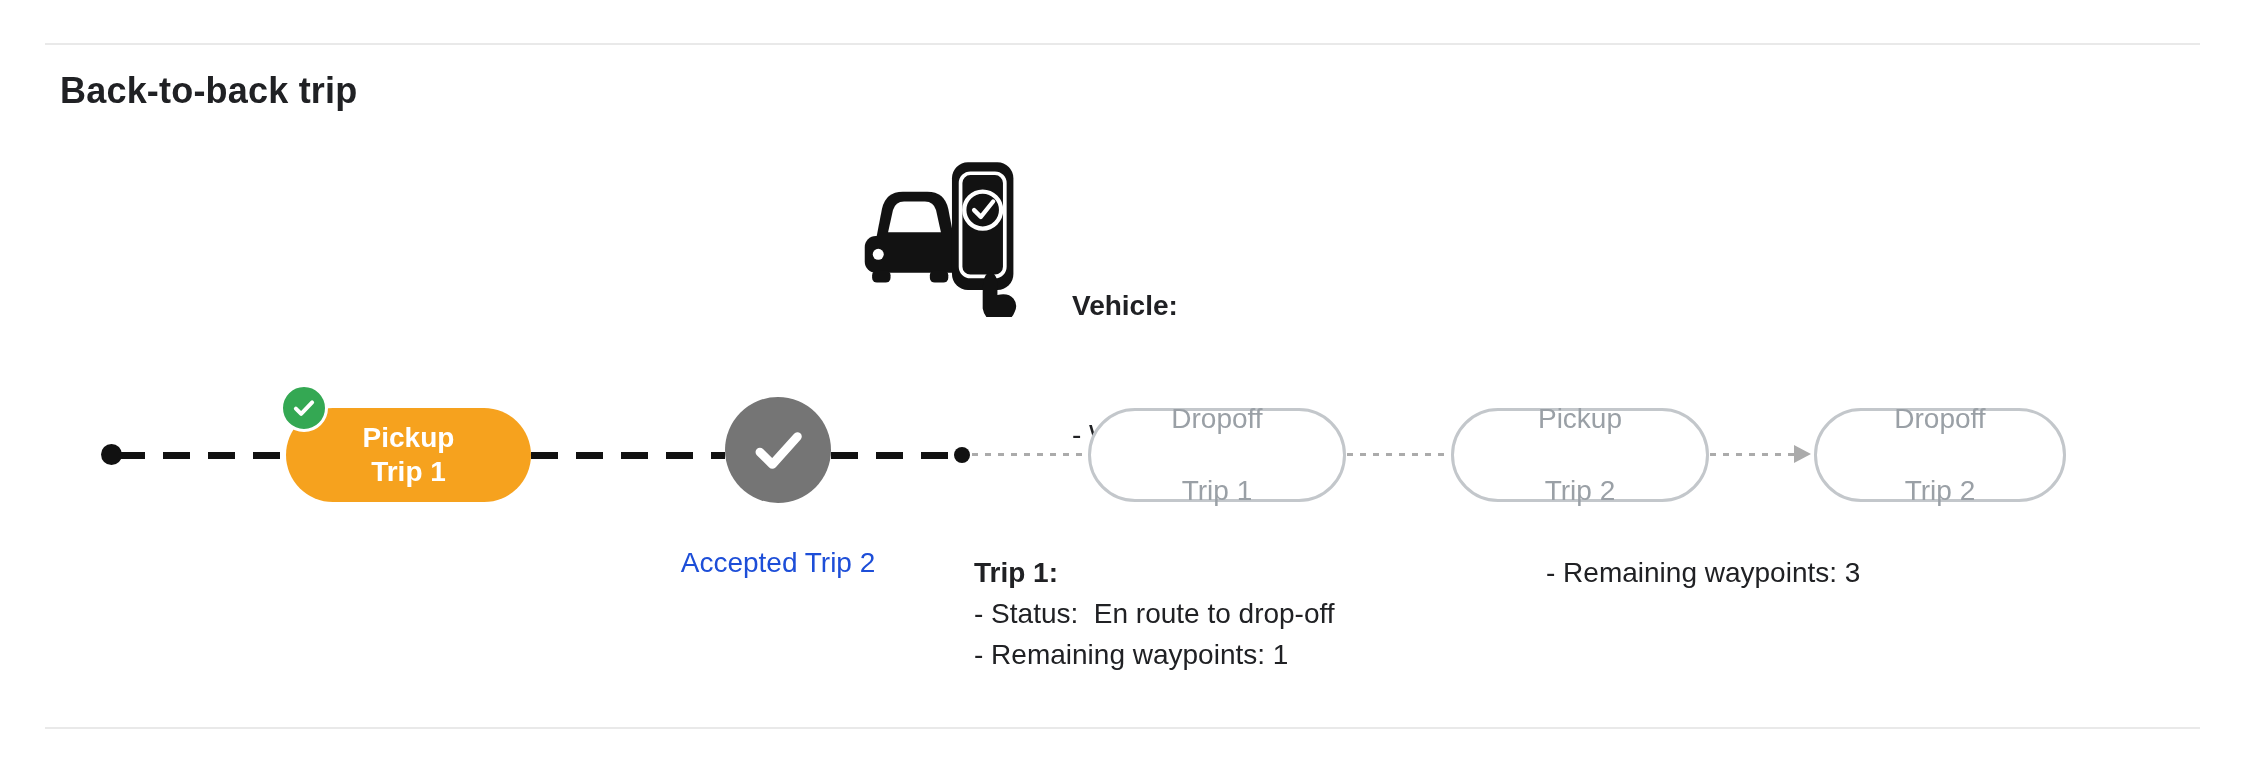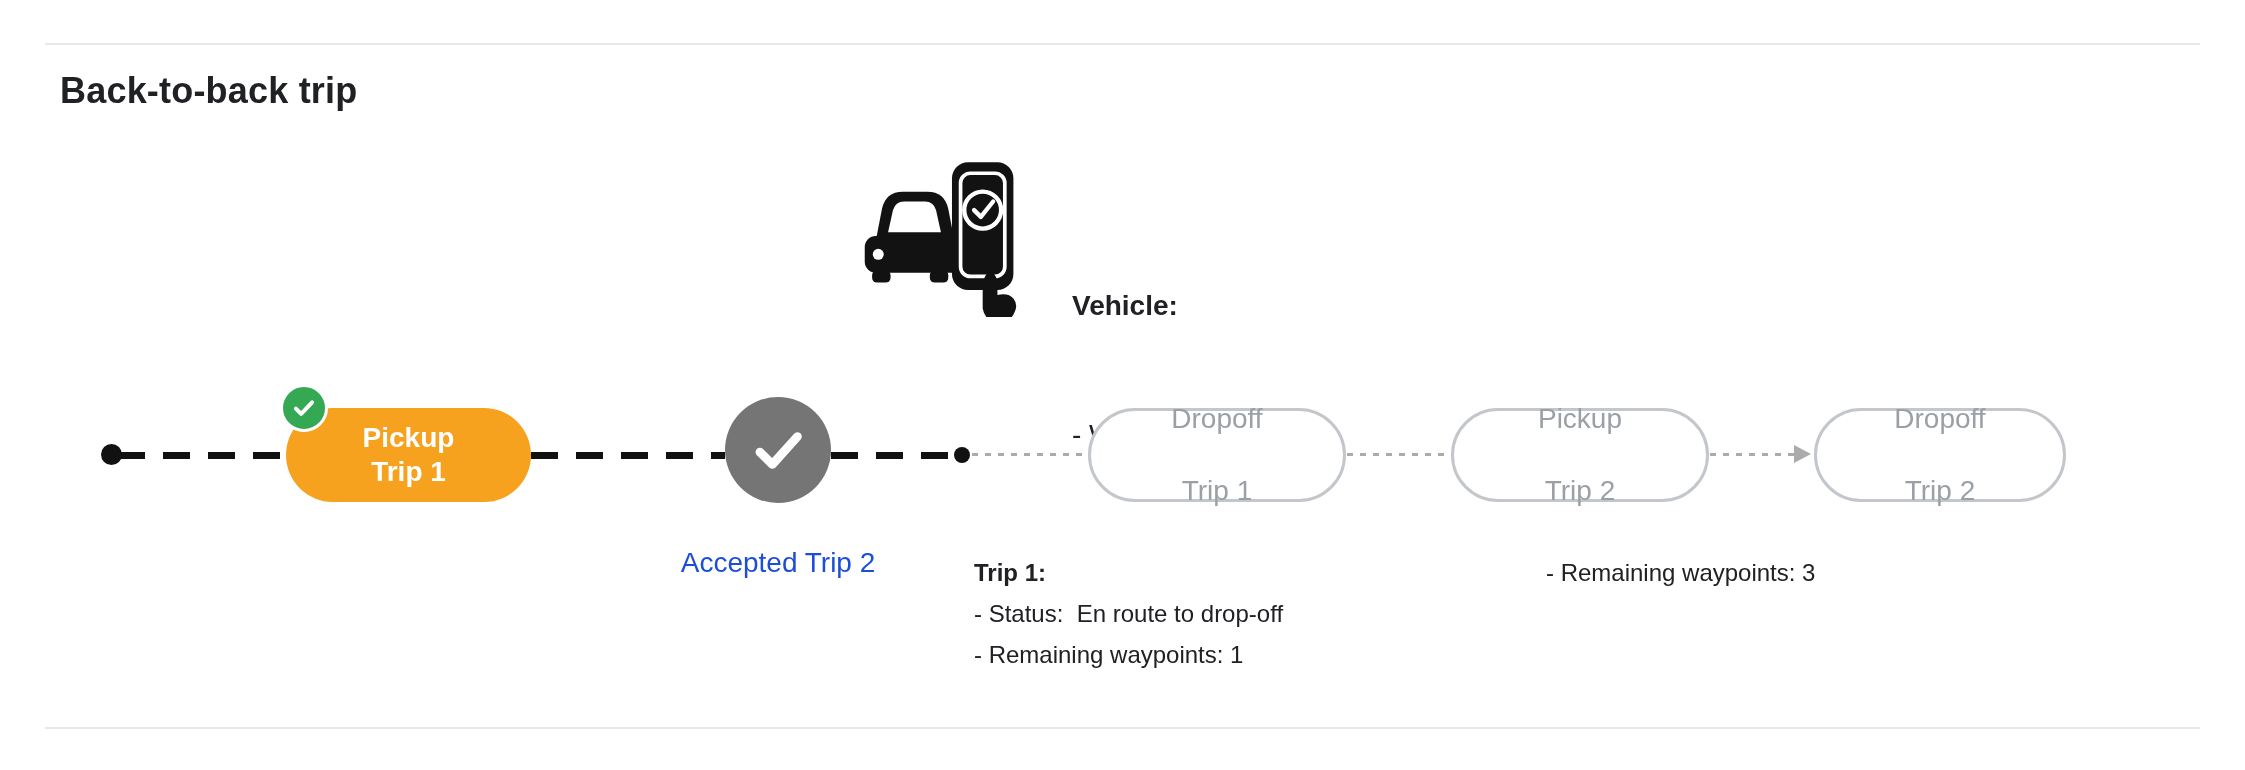--- a/index.html
+++ b/index.html
@@ -75,21 +75,21 @@
     position: absolute; left: 725px; top: 397px; width: 106px; height: 106px;
     background: #757575; border-radius: 50%;
     display: flex; align-items: center; justify-content: center;
   }
   .accepted-label {
     position: absolute; left: 628px; top: 515px; width: 300px;
     text-align: center; font-size: 28px; color: #1d4ed8; margin-top: 32px;
   }
 
   
-  .trip-details { position: absolute; top: 552px; font-size: 24px; line-height: 41px; color: #202124; }
+  .trip-details { position: absolute; top: 552px; font-size: 28px; line-height: 41px; color: #202124; }
   .trip-details .heading { font-weight: bold; }
   .trip-details div { white-space: pre-wrap; }
   .trip1 { left: 974px; }
   .trip2 { left: 1546px; }
 </style>
 </head>
 <body>
 
 <div class="canvas">
 

